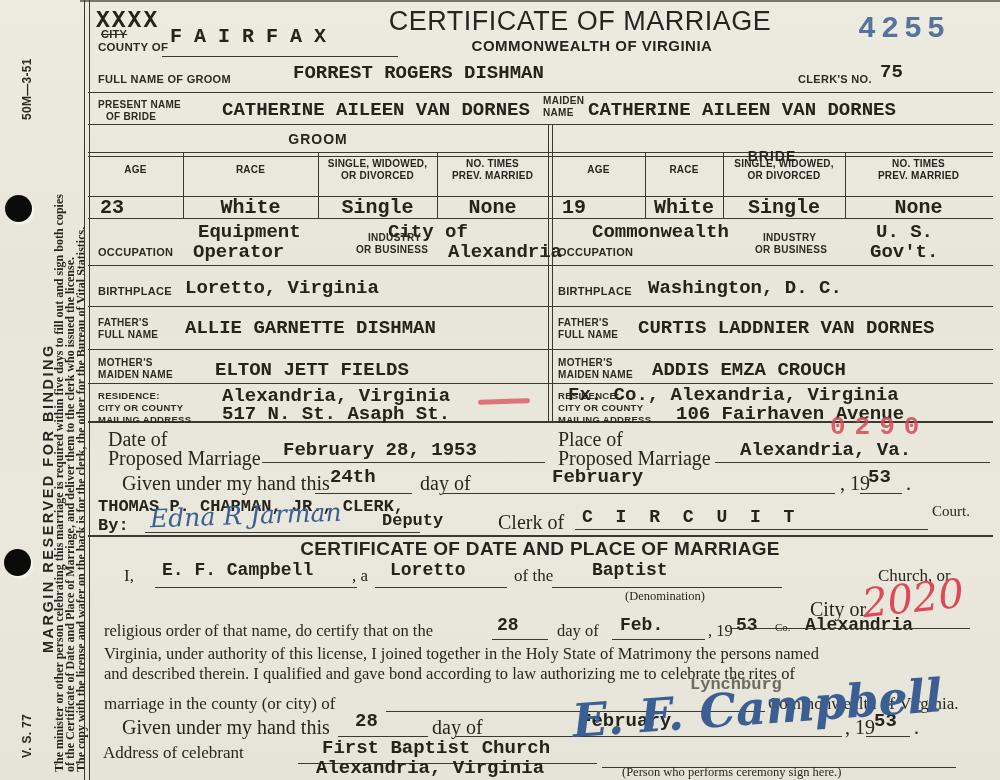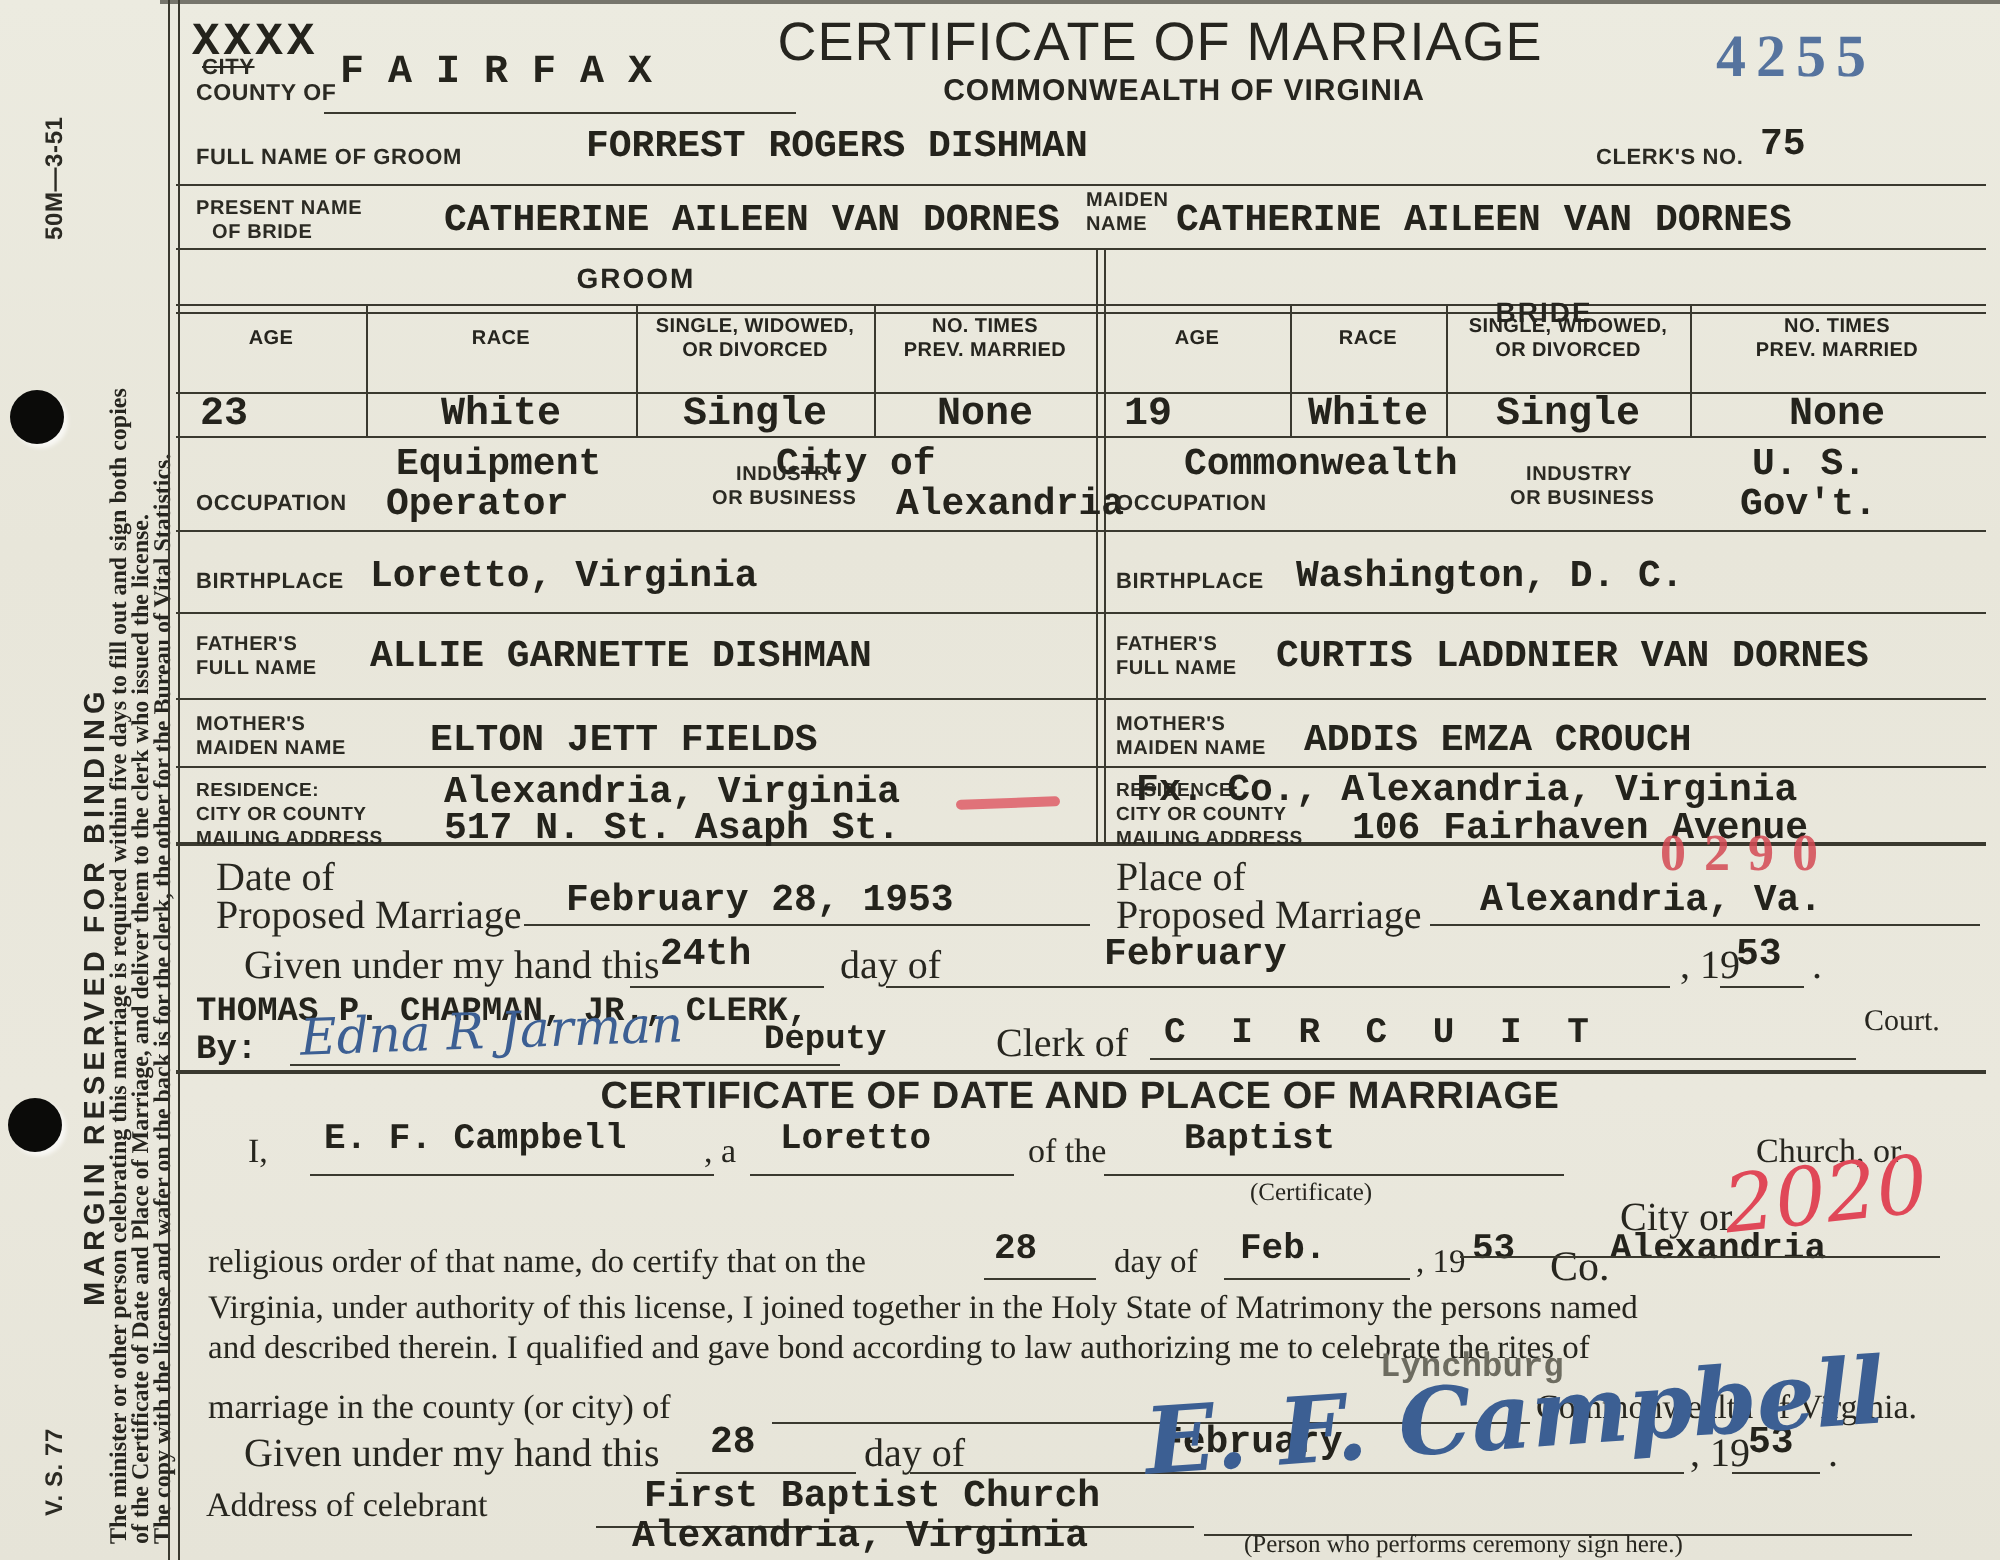--- a/index.html
+++ b/index.html
@@ -19,21 +19,21 @@
   .serif16{font-size:20px}
   .serif15{font-size:15px}
   .serif12{font-size:12.5px;font-weight:normal}
   .rule{position:absolute;background:#3a392f;height:1px}
   .rule2{height:2px}
   .vrule{position:absolute;background:#3a392f;width:1px}
   .center{text-align:center}
   .blue{color:#3c5f93}
   .red{color:#d44a54}
   .script{font-family:"DejaVu Serif",serif;font-style:italic;color:#3c5f93}
-  .stamp{font-family:Liberation Serif, serif;font-weight:bold}
+  .stamp{font-family:Liberation Mono, monospace;font-weight:bold}
   .vtext{writing-mode:vertical-rl;transform:rotate(180deg)}
   .strike{text-decoration:line-through}
   .hole{position:absolute;width:27px;height:27px;border-radius:50%;background:#0b0b09;box-shadow:2px 2px 2px rgba(255,255,255,.7)}
   .h-title{font-weight:normal;font-size:27px;letter-spacing:.5px}
   .h-sub{font-weight:bold;font-size:15px;letter-spacing:.5px}
   .band{font-weight:bold;font-size:14px;letter-spacing:1px}
   .colhead{font-weight:bold;font-size:10px;letter-spacing:.2px}
 </style>
 </head>
 <body>
@@ -203,34 +203,34 @@
 
 <div class="abs serif" style="left:124px;top:566px">I,</div>
 <div class="abs typed typed18" style="left:162px;top:560px">E. F. Campbell</div>
 <div class="rule" style="left:155px;top:587px;width:202px"></div>
 <div class="abs serif" style="left:352px;top:566px">, a</div>
 <div class="abs typed typed18" style="left:390px;top:560px">Loretto</div>
 <div class="rule" style="left:375px;top:587px;width:132px"></div>
 <div class="abs serif" style="left:514px;top:566px">of the</div>
 <div class="abs typed typed18" style="left:592px;top:560px">Baptist</div>
 <div class="rule" style="left:552px;top:587px;width:230px"></div>
-<div class="abs serif serif12" style="left:625px;top:589px;font-weight:normal">(Certificate)</div>
+<div class="abs serif serif12" style="left:625px;top:589px;font-weight:normal">(Denomination)</div>
 <div class="abs serif" style="left:878px;top:566px">Church, or</div>
 <div class="abs serif serif16" style="left:810px;top:598px">City or</div>
 <div class="abs script red" style="left:862px;top:575px;font-size:40px;transform:rotate(-6deg);color:#e04858">2020</div>
 
 <div class="abs serif" style="left:104px;top:621px;font-size:16.5px">religious order of that name, do certify that on the</div>
 <div class="abs typed typed18" style="left:497px;top:615px">28</div>
 <div class="rule" style="left:492px;top:639px;width:56px"></div>
 <div class="abs serif" style="left:557px;top:621px;font-size:16.5px">day of</div>
 <div class="abs typed typed18" style="left:620px;top:615px">Feb.</div>
 <div class="rule" style="left:612px;top:639px;width:93px"></div>
 <div class="abs serif" style="left:708px;top:621px;font-size:16.5px">, 19</div>
 <div class="abs typed typed18" style="left:736px;top:615px">53</div>
-<div class="abs serif" style="left:775px;top:621px;font-size:21px">Co.</div>
+<div class="abs serif" style="left:775px;top:621px;font-size:11px">Co.</div>
 <div class="abs typed typed18" style="left:805px;top:615px">Alexandria</div>
 <div class="rule" style="left:730px;top:628px;width:240px"></div>
 
 <div class="abs serif" style="left:104px;top:644px;font-size:16.5px">Virginia, under authority of this license, I joined together in the Holy State of Matrimony the persons named</div>
 <div class="abs serif" style="left:104px;top:664px;font-size:16.5px">and described therein.  I qualified and gave bond according to law authorizing me to celebrate the rites of</div>
 <div class="abs typed typed17" style="left:690px;top:675px;color:#6d6c60">Lynchburg</div>
 <div class="abs serif" style="left:104px;top:694px">marriage in the county (or city) of</div>
 <div class="rule" style="left:386px;top:711px;width:379px"></div>
 <div class="abs serif" style="left:768px;top:694px">Commonwealth of Virginia.</div>
 

